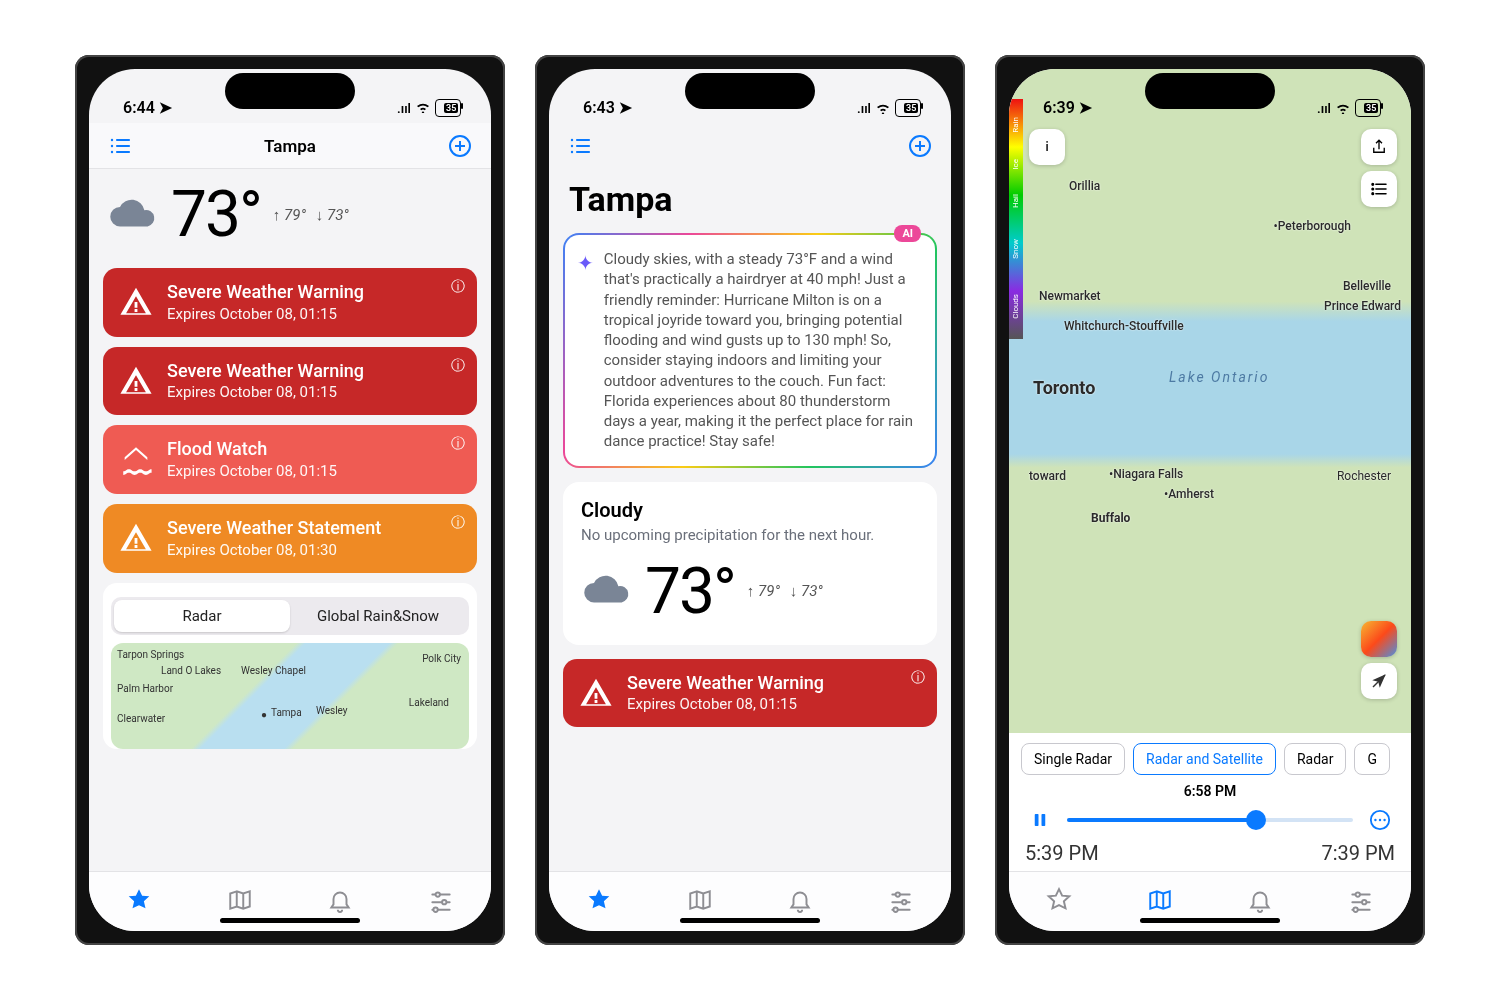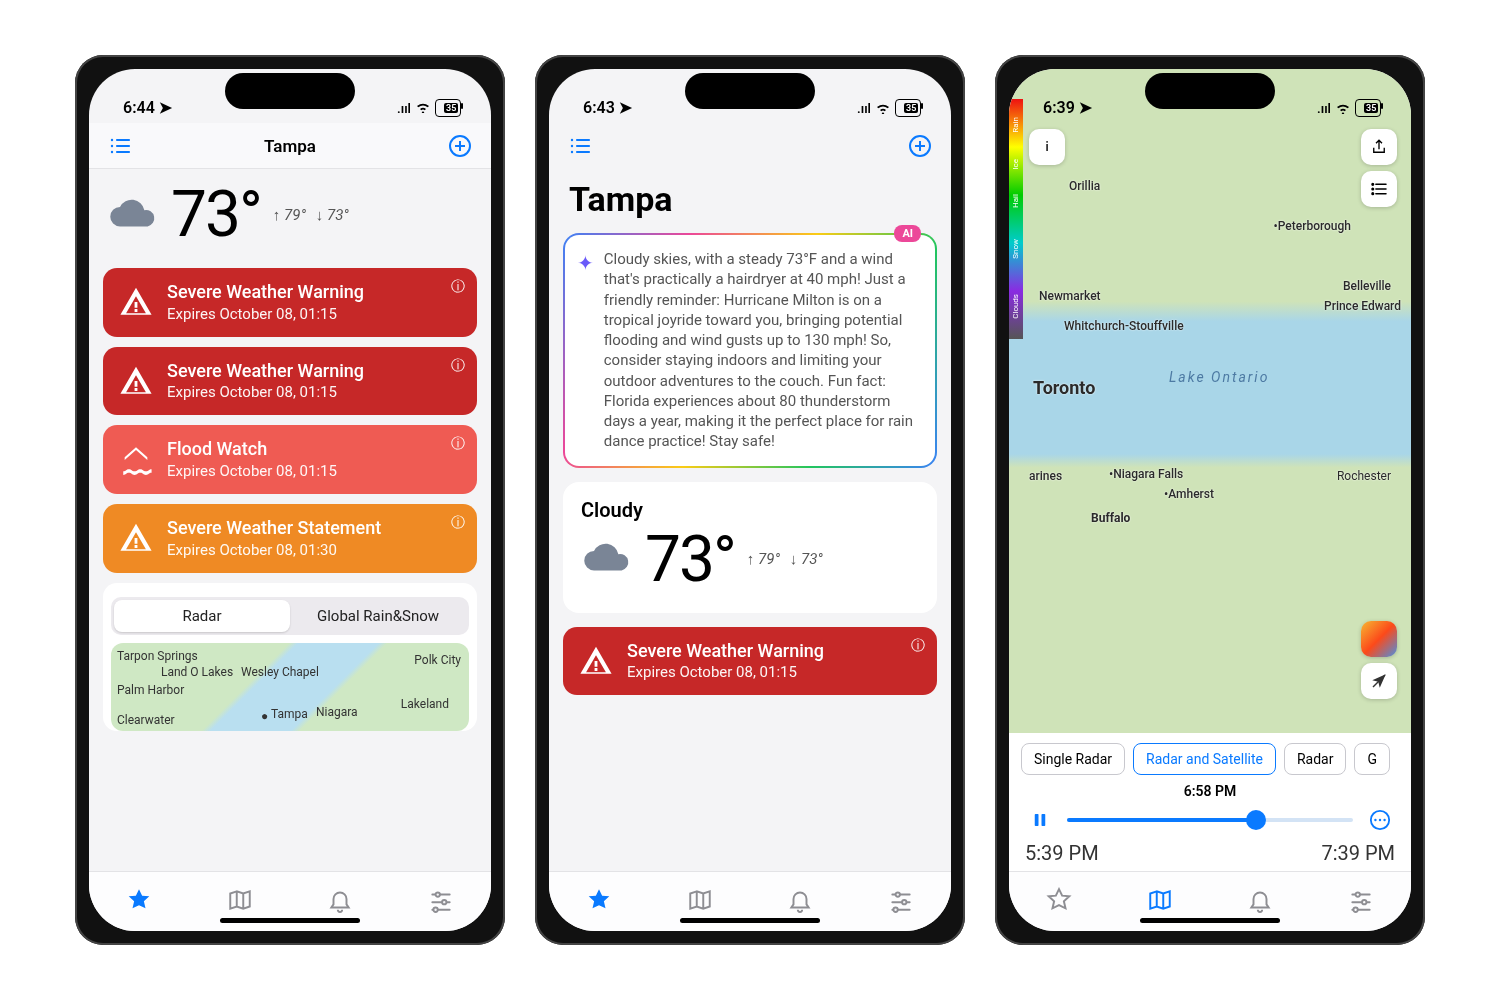--- a/index.html
+++ b/index.html
@@ -6,21 +6,21 @@
   body {
     background: #fff;
     font-family: -apple-system, BlinkMacSystemFont, "Segoe UI", Roboto, Helvetica, Arial, sans-serif;
     width: 1500px; height: 1000px;
     display: flex; justify-content: center; align-items: center;
     gap: 30px;
   }
   .phone {
     width: 430px; height: 890px;
     background: #111;
-    border-radius: 28px;
+    border-radius: 14px;
     padding: 14px;
     position: relative;
     box-shadow: 0 0 0 2px #444 inset;
   }
   .screen {
     width: 100%; height: 100%;
     background: #f4f4f6;
     border-radius: 46px;
     overflow: hidden;
     position: relative;
@@ -56,23 +56,23 @@
   .alert.coral { background:#ef5b53; }
   .alert.orange { background:#ef8a24; }
   .alert-icon { width:34px; height:34px; }
   .alert-body { flex:1; }
   .alert-title { font-size:18px; font-weight:500; line-height:1.15; }
   .alert-exp { font-size:15px; opacity:.95; margin-top:2px;}
   .alert-info { position:absolute; top:10px; right:12px; font-size:14px;}
   .seg { display:flex; background:#eceaee; border-radius:10px; padding:3px; margin:6px 0 8px;}
   .seg div { flex:1; text-align:center; font-size:15px; padding:7px 0; border-radius:8px; color:#222;}
   .seg .active { background:#fff; box-shadow:0 1px 2px rgba(0,0,0,.15);}
-  .map-thumb { height:88px; border-radius:12px; background:
+  .map-thumb { height:106px; border-radius:12px; background:
     linear-gradient(135deg,#cfe8c4 0%,#cfe8c4 40%,#b9dff0 42%,#b9dff0 60%,#cfe8c4 62%,#cfe8c4 100%);
-    position:relative; overflow:hidden; font-size:12px; color:#333;}
+    position:relative; overflow:hidden; font-size:10px; color:#333;}
   .map-thumb span{position:absolute;}
   .tab-bar {
     height:60px; background:#fdfdfe; border-top:1px solid #e3e3e6;
     display:flex; align-items:center; justify-content:space-around;
   }
   .tab-bar svg { width:26px; height:26px; }
   .home-ind { position:absolute; bottom:8px; left:50%; transform:translateX(-50%); width:140px; height:5px; background:#000; border-radius:3px;}
   .h1 { font-size:34px; font-weight:700; margin:10px 6px 14px; }
   .ai-card { border:2px solid transparent; border-radius:16px; padding:14px 16px 14px 12px;
     background:
@@ -210,21 +210,21 @@
         </div>
         <div class="map-thumb">
           <span style="left:6px;top:6px">Tarpon Springs</span>
           <span style="left:50px;top:22px">Land O Lakes</span>
           <span style="left:130px;top:22px">Wesley Chapel</span>
           <span style="right:8px;top:10px">Polk City</span>
           <span style="left:6px;top:40px">Palm Harbor</span>
           <span style="left:6px;top:70px">Clearwater</span>
           <span style="left:150px;top:66px">●</span>
           <span style="left:160px;top:64px">Tampa</span>
-          <span style="left:205px;top:62px">Niagara</span>
+          <span style="left:205px;top:62px">Wesley</span>
           <span style="right:20px;top:54px">Lakeland</span>
         </div>
       </div>
     </div>
     <div class="tab-bar">
       <span><svg viewBox="0 0 24 24" fill="#0a7aff">
             <path d="M12 2l2.9 6 6.6.6-5 4.6 1.5 6.5L12 16.8 6 19.7l1.5-6.5-5-4.6 6.6-.6z"></path>
           </svg></span>
       <span><svg viewBox="0 0 24 24" fill="none" stroke="#8e8e93" stroke-width="1.8">
             <path d="M9 4L3 6v14l6-2 6 2 6-2V4l-6 2-6-2zM9 4v14M15 6v14"></path>
@@ -284,20 +284,21 @@
       <div class="h1">Tampa</div>
       <div class="ai-card">
         <div class="ai-badge">AI</div>
         <div class="ai-row">
           <span class="sparkle">✦</span>
           <div class="ai-text">Cloudy skies, with a steady 73°F and a wind that's practically a hairdryer at 40 mph! Just a friendly reminder: Hurricane Milton is on a tropical joyride toward you, bringing potential flooding and wind gusts up to 130 mph! So, consider staying indoors and limiting your outdoor adventures to the couch. Fun fact: Florida experiences about 80 thunderstorm days a year, making it the perfect place for rain dance practice! Stay safe!</div>
         </div>
       </div>
       <div class="info-card">
         <div class="info-title">Cloudy</div>
+        <div class="info-sub">No upcoming precipitation for the next hour.</div>
         <div class="big-temp-row" style="padding:0;">
           <svg class="cloud" viewBox="0 0 64 44">
               <path d="M50 36H16a12 12 0 010-24 16 16 0 0130 4 10 10 0 014 20z" fill="#7a8596"></path>
             </svg>
           <span class="big-temp">73°</span>
           <span class="hilo">
               <span>↑ 79°</span>
               <span>↓ 73°</span>
             </span>
         </div>
@@ -385,21 +386,21 @@
           </svg>
       </div>
       <span class="label" style="left:60px;top:110px">Orillia</span>
       <span class="label" style="right:60px;top:150px">•<span>Peterborough</span></span>
       <span class="label" style="right:20px;top:210px">Belleville</span>
       <span class="label" style="right:10px;top:230px">Prince Edward</span>
       <span class="label" style="left:30px;top:220px">Newmarket</span>
       <span class="label" style="left:55px;top:250px">Whitchurch-Stouffville</span>
       <span class="label" style="left:24px;top:308px;font-size:18px;font-weight:700">Toronto</span>
       <span class="lake" style="left:160px;top:300px">Lake Ontario</span>
-      <span class="label" style="left:20px;top:400px">arines</span>
+      <span class="label" style="left:20px;top:400px">toward</span>
       <span class="label" style="left:100px;top:398px">•<span>Niagara Falls</span></span>
       <span class="label" style="left:155px;top:418px">•<span>Amherst</span></span>
       <span class="label" style="left:82px;top:442px;font-weight:700">Buffalo</span>
       <span class="label" style="right:20px;top:400px;font-weight:400">Rochester</span>
     </div>
     <div style="background:#fff;">
       <div class="chip-row">
         <div class="chip">Single Radar</div>
         <div class="chip sel">Radar and Satellite</div>
         <div class="chip">Radar</div>

